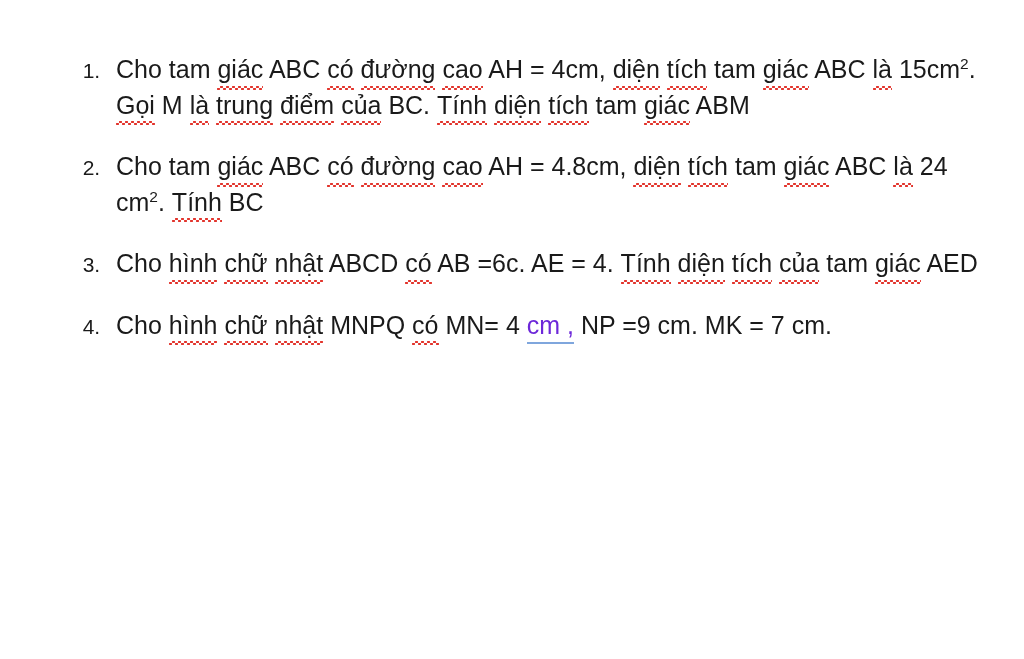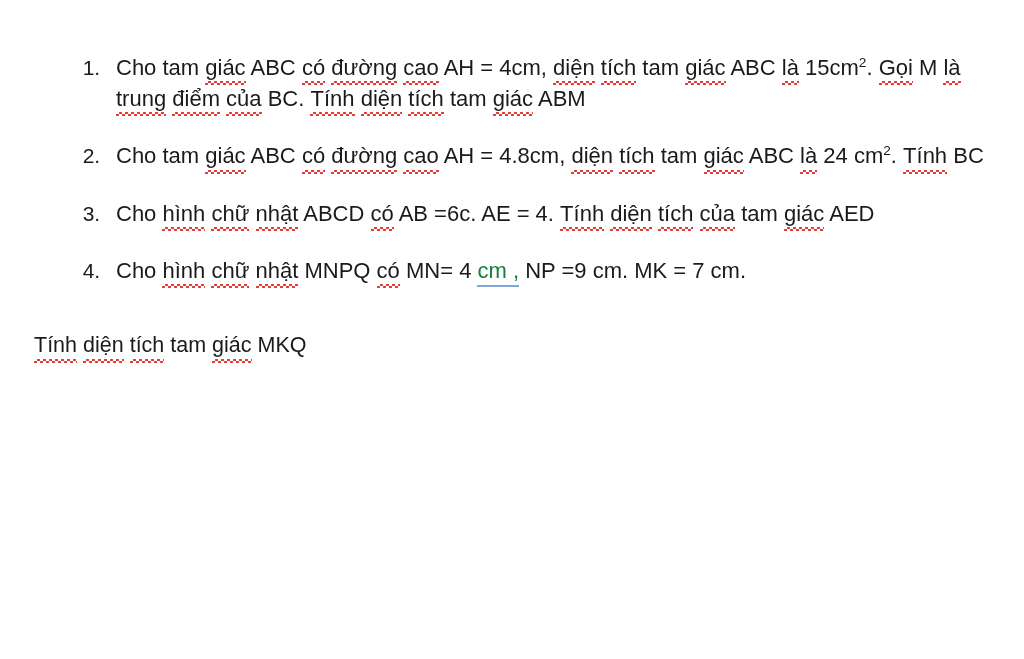--- a/index.html
+++ b/index.html
@@ -24,21 +24,21 @@
     padding: 52px 30px 0 34px;
   }
 
   ol.question-list {
     list-style: decimal;
     margin: 0;
     padding: 0 0 0 72px;
   }
 
   ol.question-list > li {
-    font-size: 22px;
+    font-size: 25px;
     line-height: 1.42;
     margin-bottom: 26px;
     padding-left: 10px;
   }
 
   ol.question-list > li::marker {
     font-size: 21px;
   }
 
   .q-text {
@@ -63,21 +63,21 @@
       radial-gradient(circle at 4.5px 1px, #e2342c 1.1px, transparent 1.3px);
     background-size: 6px 4px;
     background-repeat: repeat-x;
   }
 
   
   .blue-link {
     position: relative;
     display: inline-block;
     white-space: pre;
-    color: #15803d;
+    color: #6d28d9;
     text-align: right;
   }
   .blue-link::after {
     content: "";
     position: absolute;
     left: 0;
     right: 0;
     bottom: -1px;
     height: 2px;
     background: #7fa6dd;
@@ -99,14 +99,13 @@
 </head>
 <body>
 
 <div class="page">
   <ol class="question-list">
       <li><span class="q-text"><span>Cho tam </span><span class="sq">giác</span><span> ABC </span><span class="sq">có</span><span> </span><span class="sq">đường</span><span> </span><span class="sq">cao</span><span> AH = 4cm, </span><span class="sq">diện</span><span> </span><span class="sq">tích</span><span> tam </span><span class="sq">giác</span><span> ABC </span><span class="sq">là</span><span> 15cm</span><sup class="unit">2</sup><span>. </span><span class="sq">Gọi</span><span> M </span><span class="sq">là</span><span> </span><span class="sq">trung</span><span> </span><span class="sq">điểm</span><span> </span><span class="sq">của</span><span> BC. </span><span class="sq">Tính</span><span> </span><span class="sq">diện</span><span> </span><span class="sq">tích</span><span> tam </span><span class="sq">giác</span><span> ABM</span></span></li>
       <li><span class="q-text"><span>Cho tam </span><span class="sq">giác</span><span> ABC </span><span class="sq">có</span><span> </span><span class="sq">đường</span><span> </span><span class="sq">cao</span><span> AH = 4.8cm, </span><span class="sq">diện</span><span> </span><span class="sq">tích</span><span> tam </span><span class="sq">giác</span><span> ABC </span><span class="sq">là</span><span> 24 cm</span><sup class="unit">2</sup><span>. </span><span class="sq">Tính</span><span> BC</span></span></li>
       <li><span class="q-text"><span>Cho </span><span class="sq">hình</span><span> </span><span class="sq">chữ</span><span> </span><span class="sq">nhật</span><span> ABCD </span><span class="sq">có</span><span> AB =6c. AE = 4. </span><span class="sq">Tính</span><span> </span><span class="sq">diện</span><span> </span><span class="sq">tích</span><span> </span><span class="sq">của</span><span> tam </span><span class="sq">giác</span><span> AED</span></span></li>
       <li><span class="q-text"><span>Cho </span><span class="sq">hình</span><span> </span><span class="sq">chữ</span><span> </span><span class="sq">nhật</span><span> MNPQ </span><span class="sq">có</span><span> MN= 4 </span><span class="blue-link">cm ,</span><span> NP =9 cm. MK = 7 cm.</span></span></li>
     </ol>
-  <p class="trailer"><span class="sq">Tính</span><span> </span><span class="sq">diện</span><span> </span><span class="sq">tích</span><span> tam </span><span class="sq">giác</span><span> MKQ</span></p>
 </div>
 
 </body></html>

